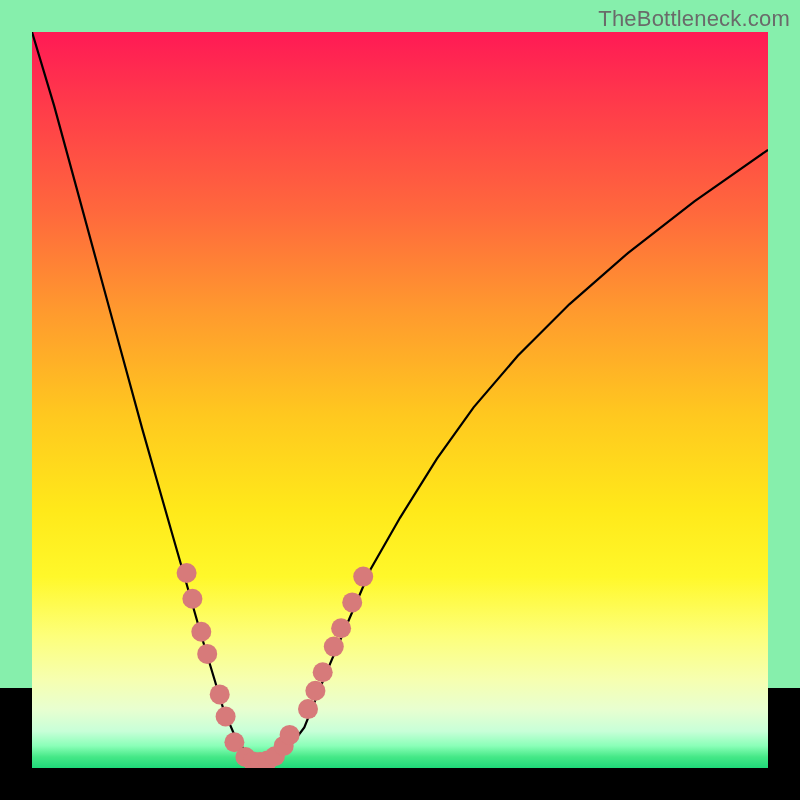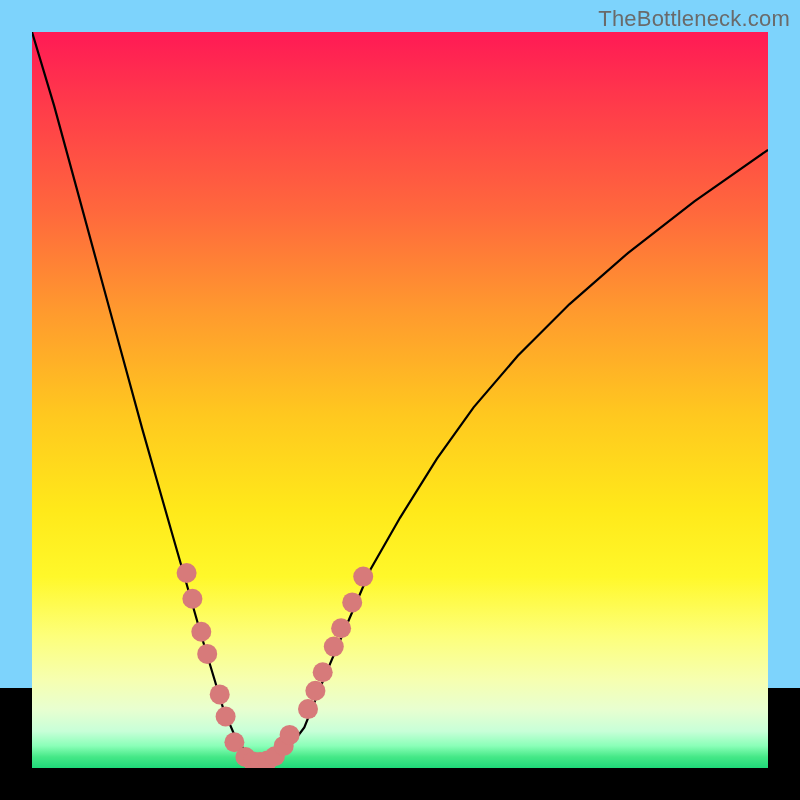--- a/index.html
+++ b/index.html
@@ -9,21 +9,21 @@
     height: 800px;
     background: #000;
     font-family: Arial, Helvetica, sans-serif;
   }
   .frame {
     position: absolute;
     left: 0;
     top: 0;
     width: 800px;
     height: 688px;
-    background: #7dd3fc;
+    background: #86efac;
   }
   .plot {
     position: absolute;
     left: 32px;
     top: 32px;
     width: 736px;
     height: 736px;
     overflow: hidden;
   }
   .gradient {

